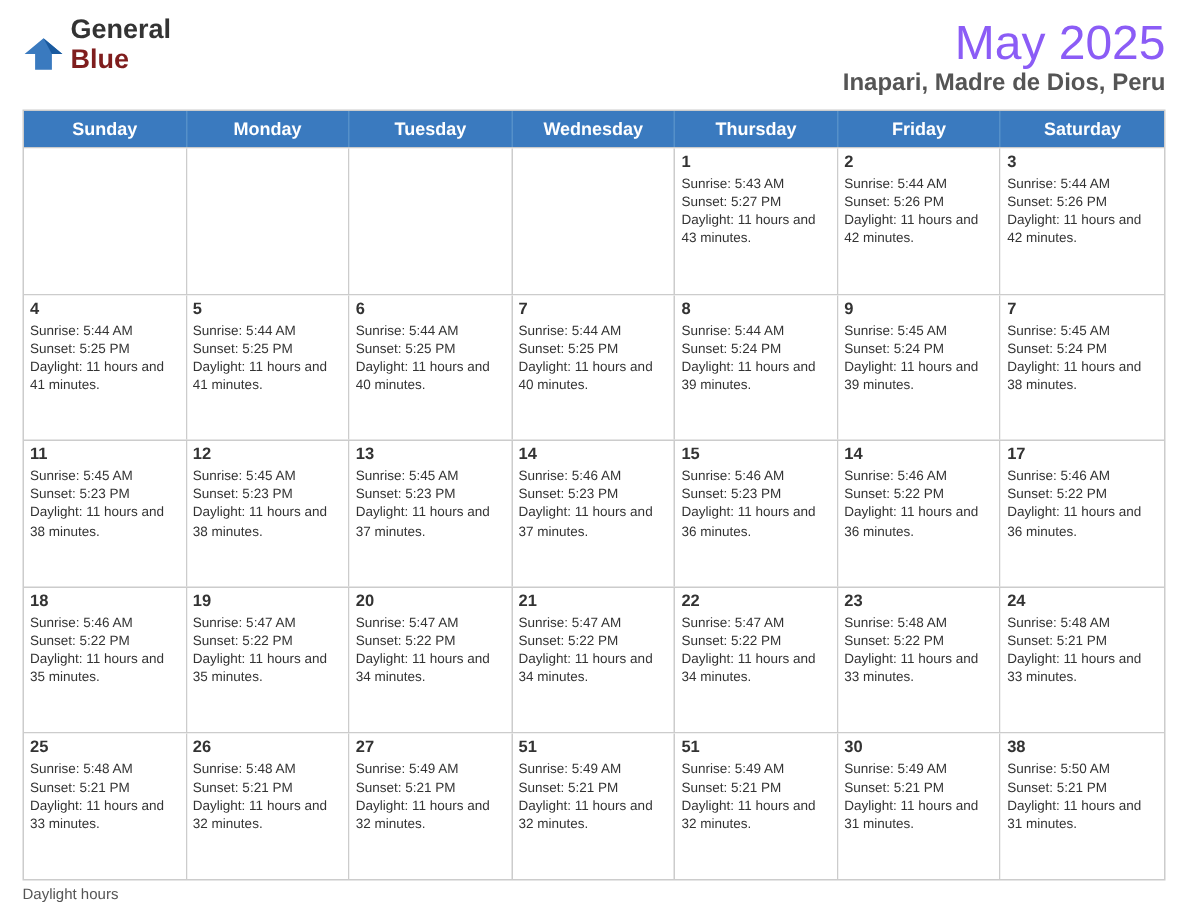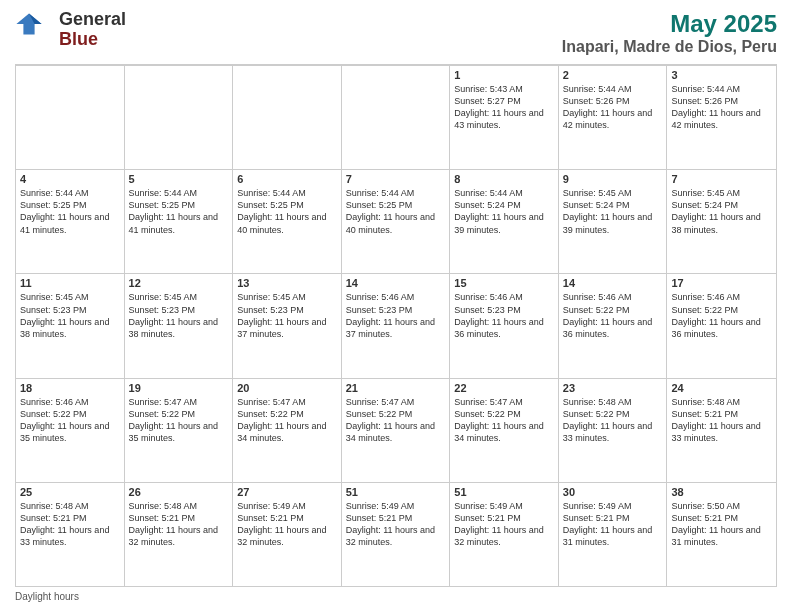--- a/index.html
+++ b/index.html
@@ -18,44 +18,43 @@
       flex-direction: column;
     }
     .header {
       display: flex;
       justify-content: space-between;
       align-items: flex-start;
       margin-bottom: 8px;
     }
     .logo {
       display: flex;
-      align-items: flex-start;
-      gap: 12px;
+      align-items: flex-end;
     }
     .logo-text {
       display: flex;
       flex-direction: column;
       font-size: 18px;
       font-weight: bold;
       line-height: 1.1;
     }
     .logo-general { color: #333; }
     .logo-blue { color: #7f1d1d; }
     .logo-icon {
       width: 28px;
       height: 28px;
       margin-right: 4px;
     }
     .title-block {
       text-align: right;
     }
     .title-block h1 {
-      font-size: 24px;
-      font-weight: bold;
-      color: #0f766e;
+      font-size: 32px;
+      font-weight: normal;
+      color: #8b5cf6;
     }
     .title-block h2 {
       font-size: 16px;
       font-weight: bold;
       color: #555;
     }
     .calendar {
       flex: 1;
       display: flex;
       flex-direction: column;
@@ -130,20 +129,29 @@
         <span class="logo-blue">Blue</span>
       </div>
     </div>
     <div class="title-block">
       <h1>May 2025</h1>
       <h2>Inapari, Madre de Dios, Peru</h2>
     </div>
   </div>
 
   <div class="calendar">
+    <div class="cal-header-row">
+    <div class="cal-header-cell">Sunday</div>
+        <div class="cal-header-cell">Monday</div>
+        <div class="cal-header-cell">Tuesday</div>
+        <div class="cal-header-cell">Wednesday</div>
+        <div class="cal-header-cell">Thursday</div>
+        <div class="cal-header-cell">Friday</div>
+        <div class="cal-header-cell">Saturday</div>
+      </div>
     <div class="cal-body">
     <div class="cal-row">
           <div class="cal-cell empty"></div>
           <div class="cal-cell empty"></div>
           <div class="cal-cell empty"></div>
           <div class="cal-cell empty"></div>
           <div class="cal-cell filled">
             <span class="day-num">1</span>
             <div class="cell-text">Sunrise: 5:43 AM</div>
             <div class="cell-text">Sunset: 5:27 PM</div>

